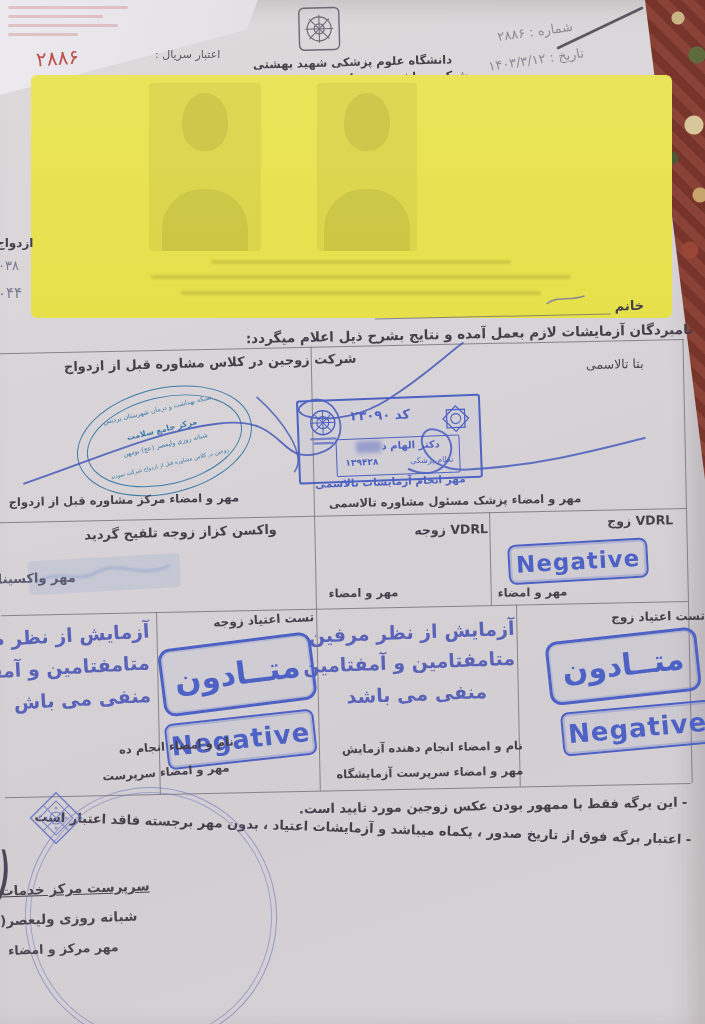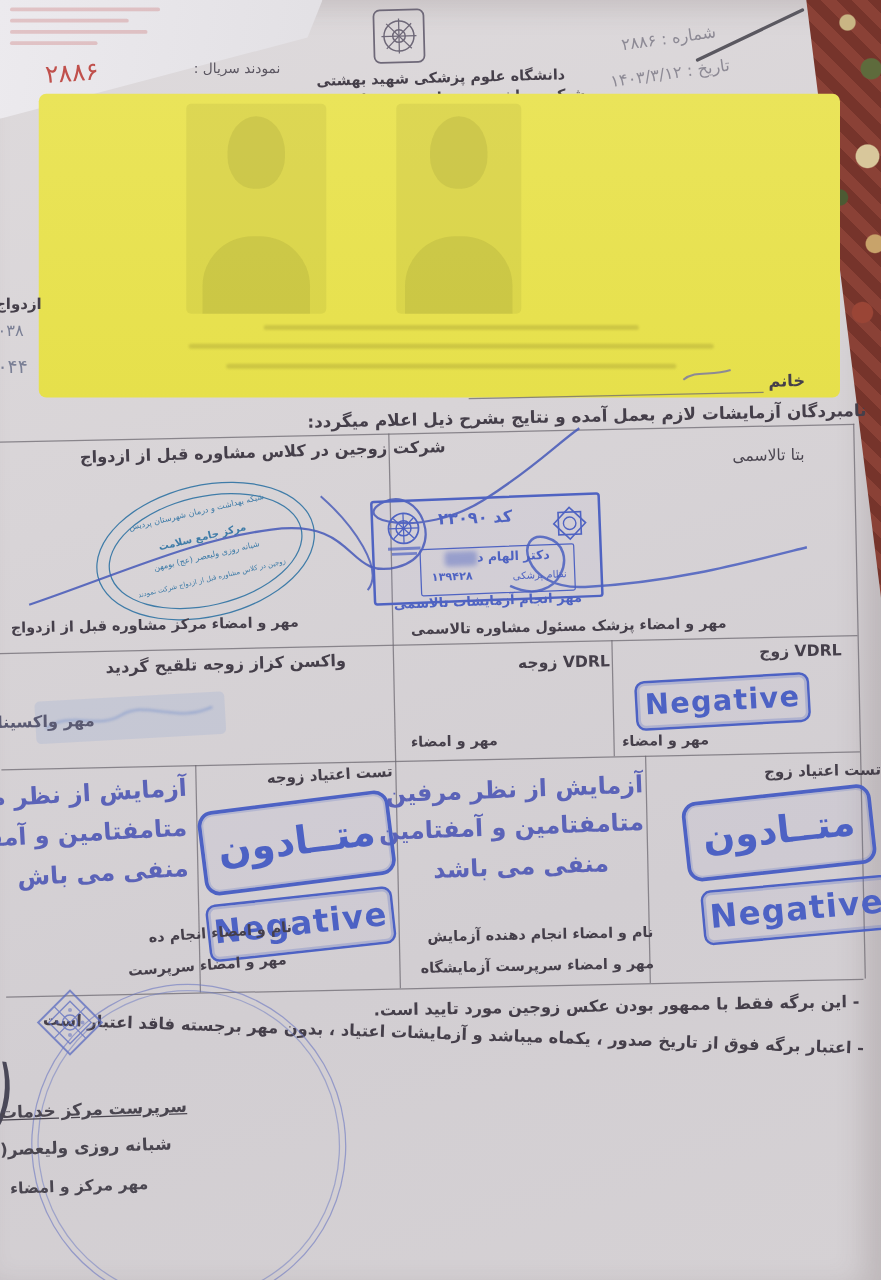--- a/index.html
+++ b/index.html
@@ -78,21 +78,21 @@
           <line x1="9" y1="24" x2="37" y2="24"></line>
         <line x1="13" y1="14" x2="33" y2="34"></line>
           <line x1="33" y1="14" x2="13" y2="34"></line>
       </g>
     </svg>
   </div>
   <div class="t lbl" style="left:0;right:0;top:55px;text-align:center;font-size:11.5px;">دانشگاه علوم پزشکی شهید بهشتی</div>
   <div class="t lbl" style="left:0;right:0;top:71px;text-align:center;font-size:11.5px;">شبکه بهداشت و درمان شهرستان پردیس</div>
 </div>
 
-<div class="t" style="left:155px;top:48px;font-size:11px;color:#5a5560;">نمودند سریال :</div>
+<div class="t" style="left:155px;top:48px;font-size:11px;color:#5a5560;">اعتبار سریال :</div>
 <div class="t" style="left:36px;top:46px;font-size:20px;letter-spacing:6px;color:#c0504c;transform:rotate(-4deg);">۲۸۸۶</div>
 
 <div class="t" style="left:497px;top:24px;font-size:13px;color:#8d8a95;transform:rotate(-8deg);">شماره : ۲۸۸۶</div>
 <div class="t" style="left:488px;top:52px;font-size:13px;color:#8d8a95;transform:rotate(-8deg);">تاریخ : ۱۴۰۳/۳/۱۲</div>
 <svg class="abs" style="left:550px;top:4px;" width="100" height="50">
   <line x1="8" y1="44" x2="92" y2="4" stroke="#5a5860" stroke-width="2.6" stroke-linecap="round"></line>
 </svg>
 
 <div class="abs redact">
   <div class="sil" style="left:118px;top:8px;width:112px;height:168px;">

